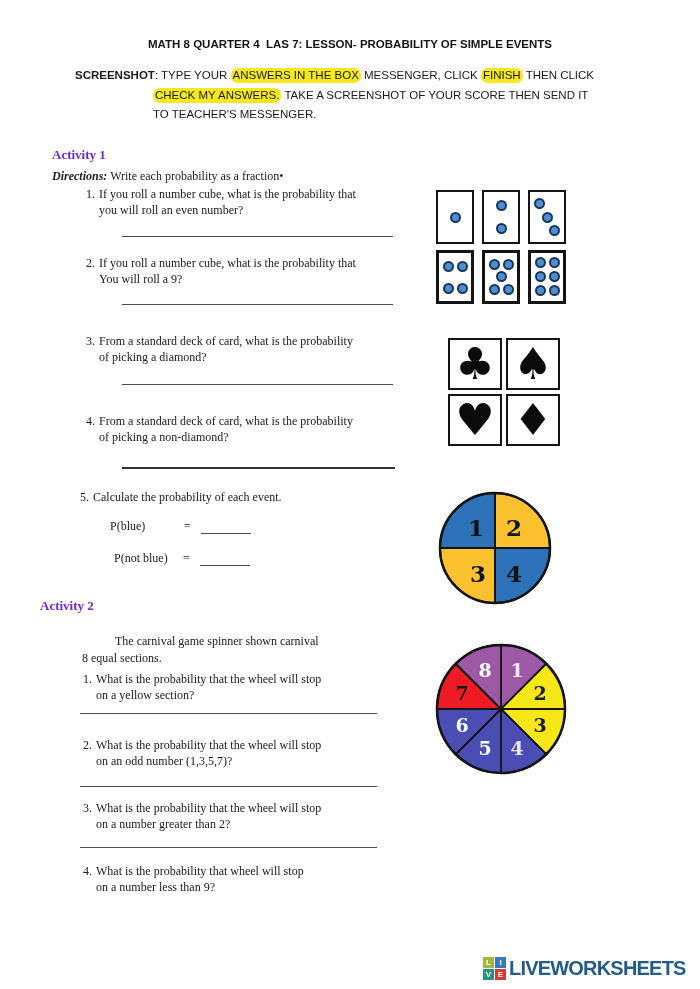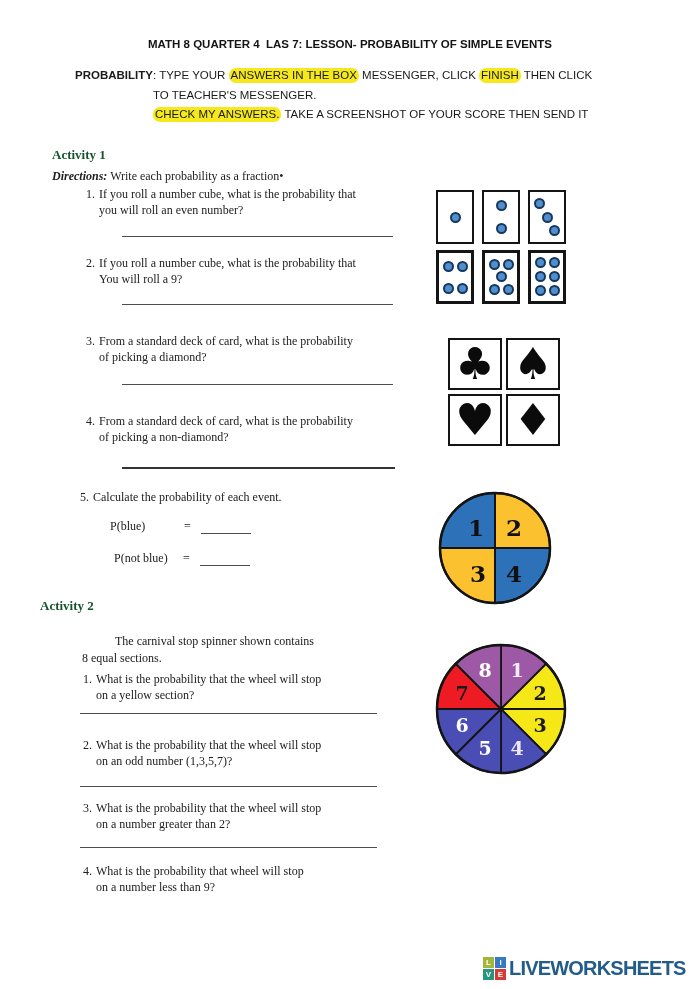--- a/index.html
+++ b/index.html
@@ -11,21 +11,21 @@
            font-family:"Liberation Sans",sans-serif; font-weight:bold; font-size:11.5px;
            color:#141414; white-space:pre; }
 
   .directions { position:absolute; left:75px; top:66px; width:520px;
                 font-family:"Liberation Sans",sans-serif; font-size:11.5px; line-height:19.5px;
                 color:#1a1a1a; }
   .directions .indent { padding-left:78px; }
   .b { font-weight:bold; }
   .hl { padding:1px 2px 2px 2px;border-radius:7px; }
 
-  .act-head { position:absolute; font-weight:bold; font-size:13px; color:#14532d; }
+  .act-head { position:absolute; font-weight:bold; font-size:13px; color:#6d28d9; }
 
   .serifline { position:absolute; font-size:12px; line-height:16px; color:#202020; }
   .bi { font-weight:bold; font-style:italic; }
 
   .q { position:absolute; display:flex; font-size:12px; line-height:16px; color:#202020; }
   .qnum { width:13px; flex:none; }
 
   .blank { position:absolute; height:0; border-top:1.4px solid #4d4d4d; }
   .blank.thick { border-top:2px solid #333; }
 
@@ -55,23 +55,23 @@
                letter-spacing:-0.8px; }
 </style>
 </head>
 <body>
 
 <div class="page">
 
   <div class="title">MATH 8 QUARTER 4  LAS 7: LESSON- PROBABILITY OF SIMPLE EVENTS</div>
 
   <div class="directions">
-    <div><span class="b">PROBABILITY</span><span>: TYPE YOUR </span><span class="hl" style="background: rgb(245, 232, 29);">ANSWERS IN THE BOX</span><span> MESSENGER, CLICK </span><span class="hl" style="background: rgb(245, 232, 29);">FINISH</span><span> THEN CLICK</span></div>
+    <div><span class="b">SCREENSHOT</span><span>: TYPE YOUR </span><span class="hl" style="background: rgb(245, 232, 29);">ANSWERS IN THE BOX</span><span> MESSENGER, CLICK </span><span class="hl" style="background: rgb(245, 232, 29);">FINISH</span><span> THEN CLICK</span></div>
+    <div class="indent"><span class="hl" style="background: rgb(245, 232, 29);">CHECK MY ANSWERS.</span><span> TAKE A SCREENSHOT OF YOUR SCORE THEN SEND IT</span></div>
     <div class="indent"><span>TO TEACHER'S MESSENGER.</span></div>
-    <div class="indent"><span class="hl" style="background: rgb(245, 232, 29);">CHECK MY ANSWERS.</span><span> TAKE A SCREENSHOT OF YOUR SCORE THEN SEND IT</span></div>
   </div>
 
   <div class="act-head" style="left:52px; top:147px;">Activity 1</div>
   <div class="serifline" style="left:52px; top:168px;"><span class="bi">Directions:</span><span> Write each probability as a fraction</span><span>•</span></div>
 
   <div class="q" style="left:86px; top:186px;">
     <span class="qnum">1.</span>
     <span><span>If you roll a number cube, what is the probability that</span><br><span>you will roll an even number?</span></span>
   </div>
   <div class="blank" style="left:122px; top:236px; width:271px;"></div>
@@ -101,21 +101,21 @@
 
   <span class="prow-label" style="left:110px; top:519px;">P(blue)</span>
   <span class="prow-label" style="left:184px; top:519px;">=</span>
   <div class="blank" style="left:201px; top:533px; width:50px;"></div>
 
   <span class="prow-label" style="left:114px; top:551px;">P(not blue)</span>
   <span class="prow-label" style="left:183px; top:551px;">=</span>
   <div class="blank" style="left:200px; top:565px; width:50px;"></div>
 
   <div class="act-head" style="left:40px; top:598px;">Activity 2</div>
-  <div class="serifline" style="left:115px; top:633px;">The carnival stop spinner shown contains</div>
+  <div class="serifline" style="left:115px; top:633px;">The carnival game spinner shown carnival</div>
   <div class="serifline" style="left:82px; top:650px;">8 equal sections.</div>
 
   <div class="q" style="left:83px; top:671px;">
     <span class="qnum">1.</span>
     <span><span>What is the probability that the wheel will stop</span><br><span>on a yellow section?</span></span>
   </div>
   <div class="blank" style="left:80px; top:713px; width:297px;"></div>
 
   <div class="q" style="left:83px; top:737px;">
     <span class="qnum">2.</span>

